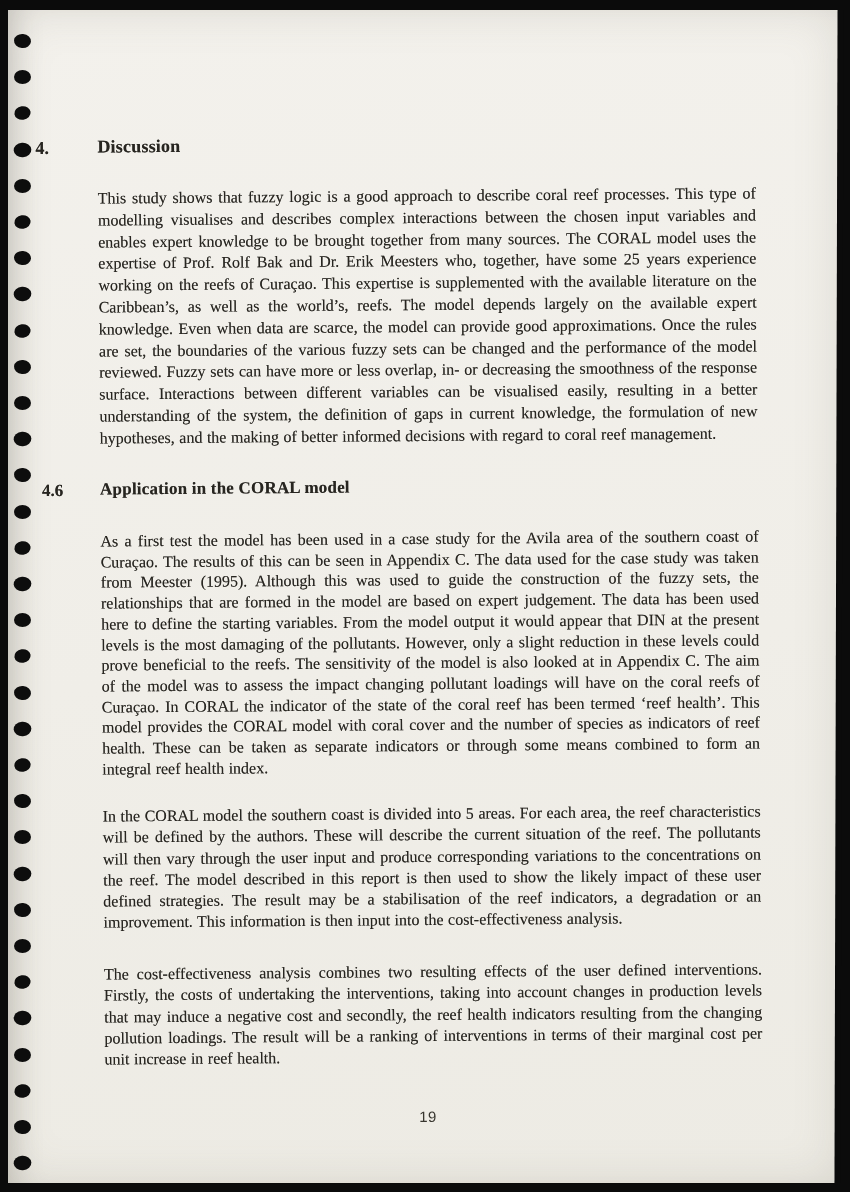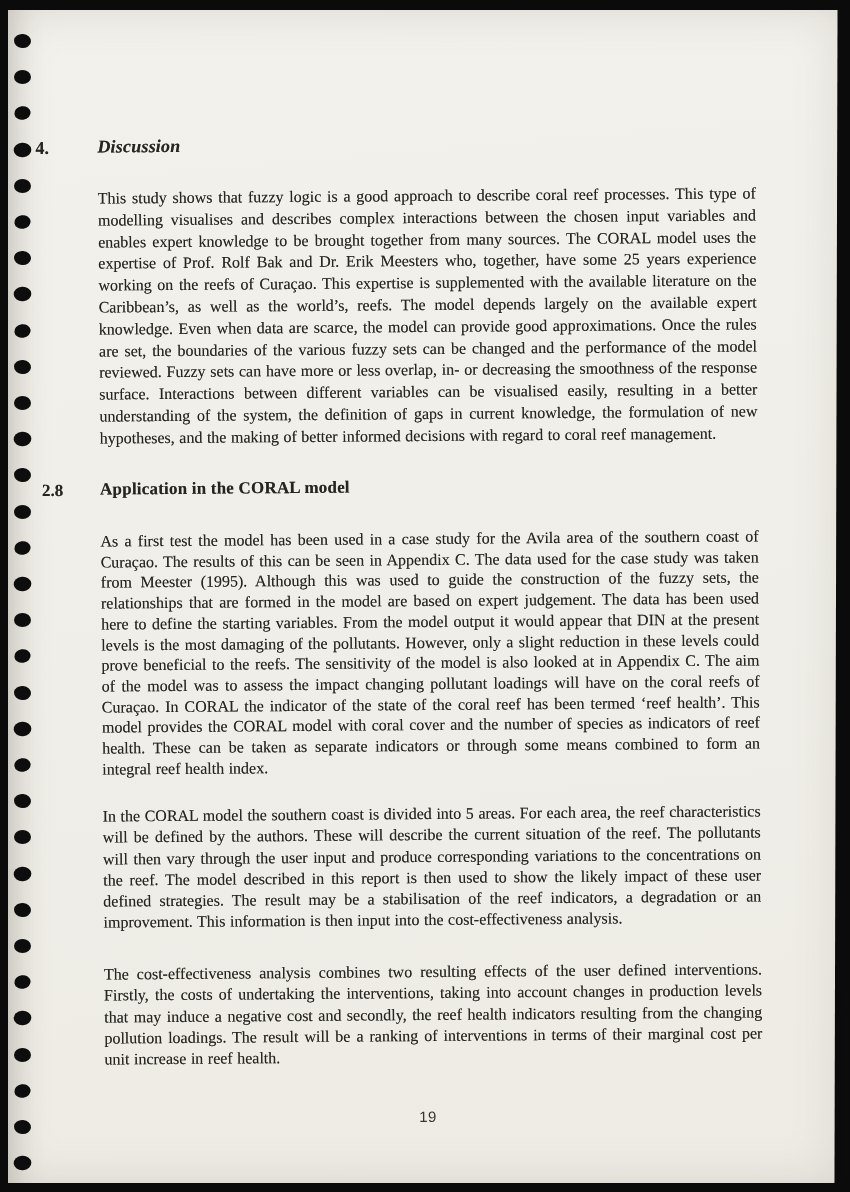--- a/index.html
+++ b/index.html
@@ -61,21 +61,21 @@
     position: absolute;
     font-weight: bold;
     font-size: 17px;
   }
   .sec-title {
     position: absolute;
     left: 92px;
     font-weight: bold;
   }
   #sec1-num { left: 30px; top: 125px; font-size: 18px; }
-  #sec1-title { top: 124px; font-size: 18px; letter-spacing: 0.2px; font-style: italic; }
+  #sec1-title { top: 124px; font-size: 18px; letter-spacing: 0.2px; }
   #sec2-num { left: 34px; top: 468px; }
   #sec2-title { top: 467px; font-size: 17px; letter-spacing: 0.2px; }
 
   .para {
     position: absolute;
     left: 92px;
     width: 658px;
     font-size: 16px;
     text-align: justify;
     word-spacing: 0.5px;
@@ -139,21 +139,21 @@
         <div class="hole" style="top: 1146.2px;"></div>
       </div>
 
     <div class="text-layer">
 
       <div class="sec-number" id="sec1-num">4.</div>
       <div class="sec-title" id="sec1-title">Discussion</div>
 
       <p class="para" id="para-1">This study shows that fuzzy logic is a good approach to describe coral reef processes. This type of modelling visualises and describes complex interactions between the chosen input variables and enables expert knowledge to be brought together from many sources. The CORAL model uses the expertise of Prof. Rolf Bak and Dr. Erik Meesters who, together, have some 25 years experience working on the reefs of Curaçao. This expertise is supplemented with the available literature on the Caribbean’s, as well as the world’s, reefs. The model depends largely on the available expert knowledge. Even when data are scarce, the model can provide good approximations. Once the rules are set, the boundaries of the various fuzzy sets can be changed and the performance of the model reviewed. Fuzzy sets can have more or less overlap, in- or decreasing the smoothness of the response surface. Interactions between different variables can be visualised easily, resulting in a better understanding of the system, the definition of gaps in current knowledge, the formulation of new hypotheses, and the making of better informed decisions with regard to coral reef management.</p>
 
-      <div class="sec-number" id="sec2-num">2.8</div>
+      <div class="sec-number" id="sec2-num">4.6</div>
       <div class="sec-title" id="sec2-title">Application in the CORAL model</div>
 
       <p class="para" id="para-2">As a first test the model has been used in a case study for the Avila area of the southern coast of Curaçao. The results of this can be seen in Appendix C. The data used for the case study was taken from Meester (1995). Although this was used to guide the construction of the fuzzy sets, the relationships that are formed in the model are based on expert judgement. The data has been used here to define the starting variables. From the model output it would appear that DIN at the present levels is the most damaging of the pollutants. However, only a slight reduction in these levels could prove beneficial to the reefs. The sensitivity of the model is also looked at in Appendix C. The aim of the model was to assess the impact changing pollutant loadings will have on the coral reefs of Curaçao. In CORAL the indicator of the state of the coral reef has been termed ‘reef health’. This model provides the CORAL model with coral cover and the number of species as indicators of reef health. These can be taken as separate indicators or through some means combined to form an integral reef health index.</p>
 
       <p class="para" id="para-3">In the CORAL model the southern coast is divided into 5 areas. For each area, the reef characteristics will be defined by the authors. These will describe the current situation of the reef. The pollutants will then vary through the user input and produce corresponding variations to the concentrations on the reef. The model described in this report is then used to show the likely impact of these user defined strategies. The result may be a stabilisation of the reef indicators, a degradation or an improvement. This information is then input into the cost-effectiveness analysis.</p>
 
       <p class="para" id="para-4">The cost-effectiveness analysis combines two resulting effects of the user defined interventions. Firstly, the costs of undertaking the interventions, taking into account changes in production levels that may induce a negative cost and secondly, the reef health indicators resulting from the changing pollution loadings. The result will be a ranking of interventions in terms of their marginal cost per unit increase in reef health.</p>
 
       <div class="page-number">19</div>
     </div>

